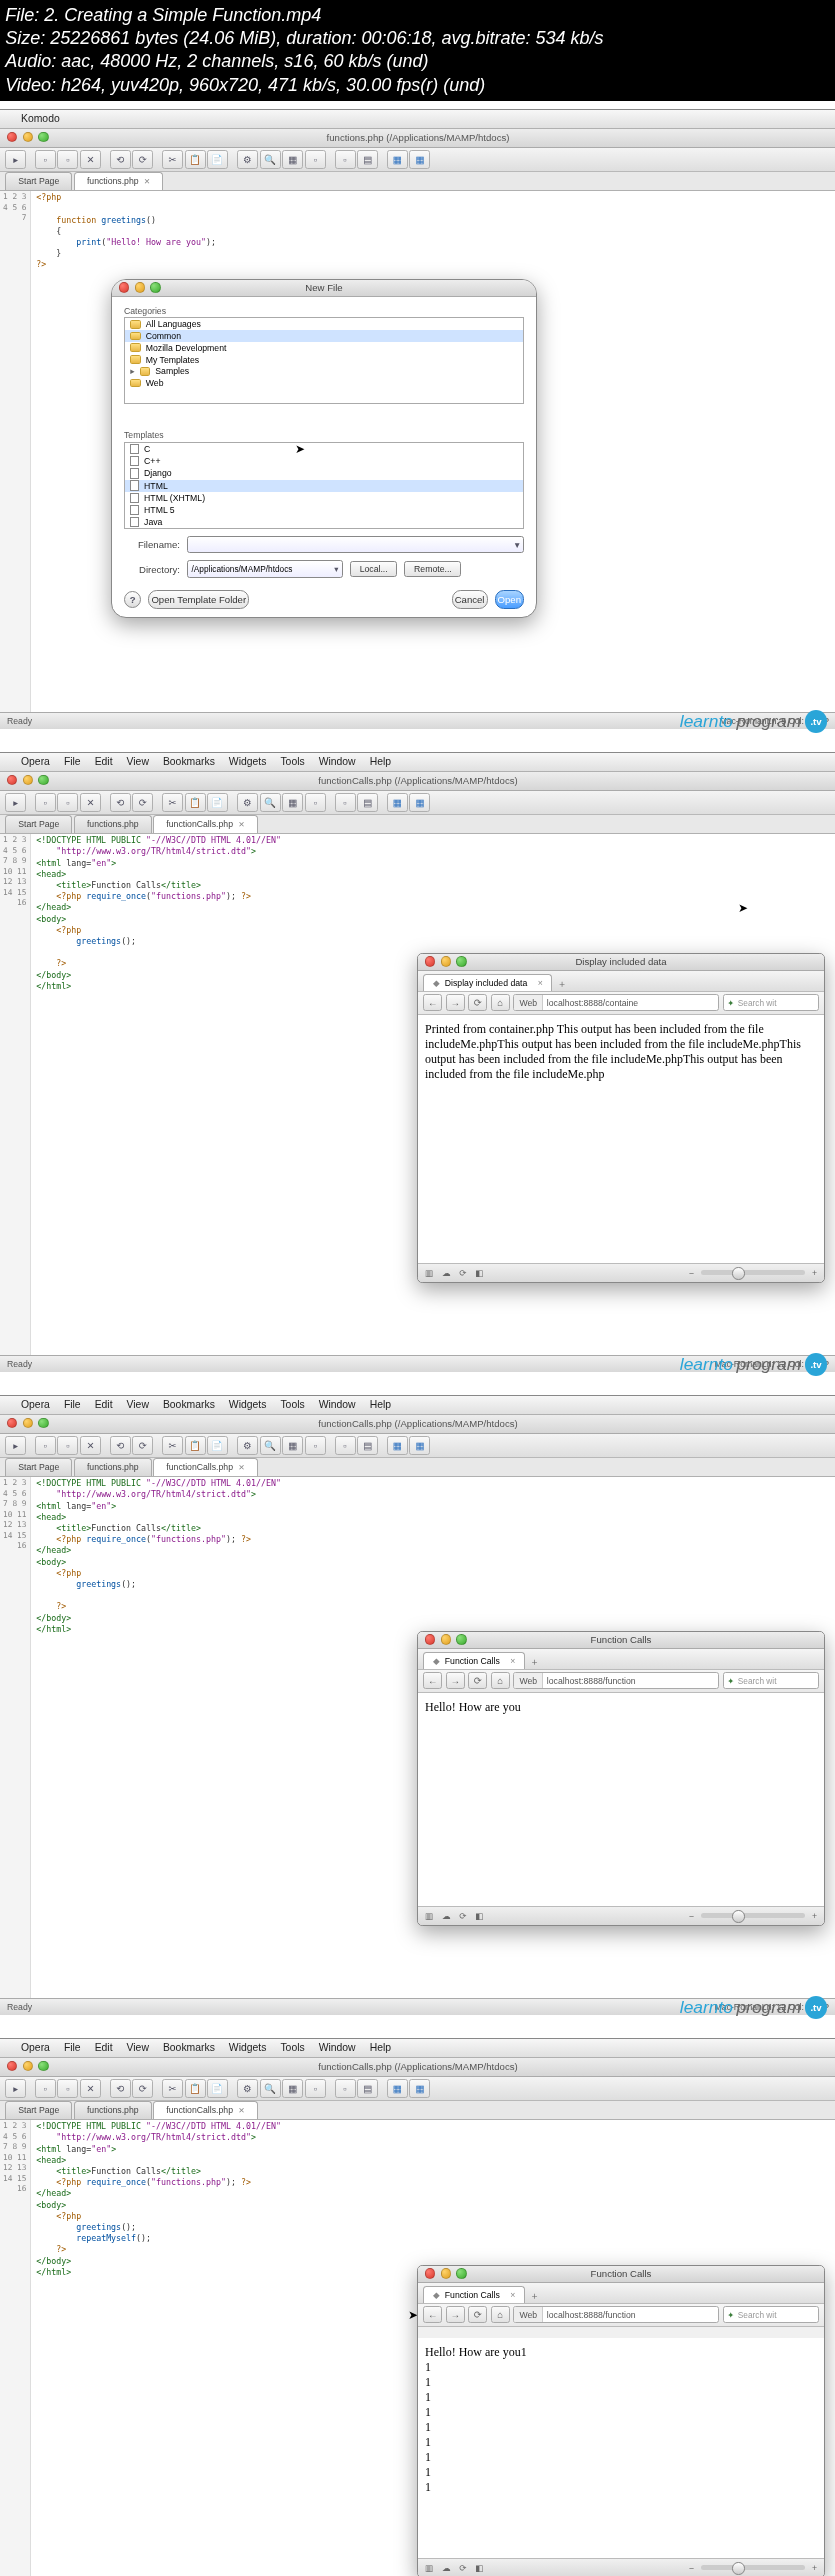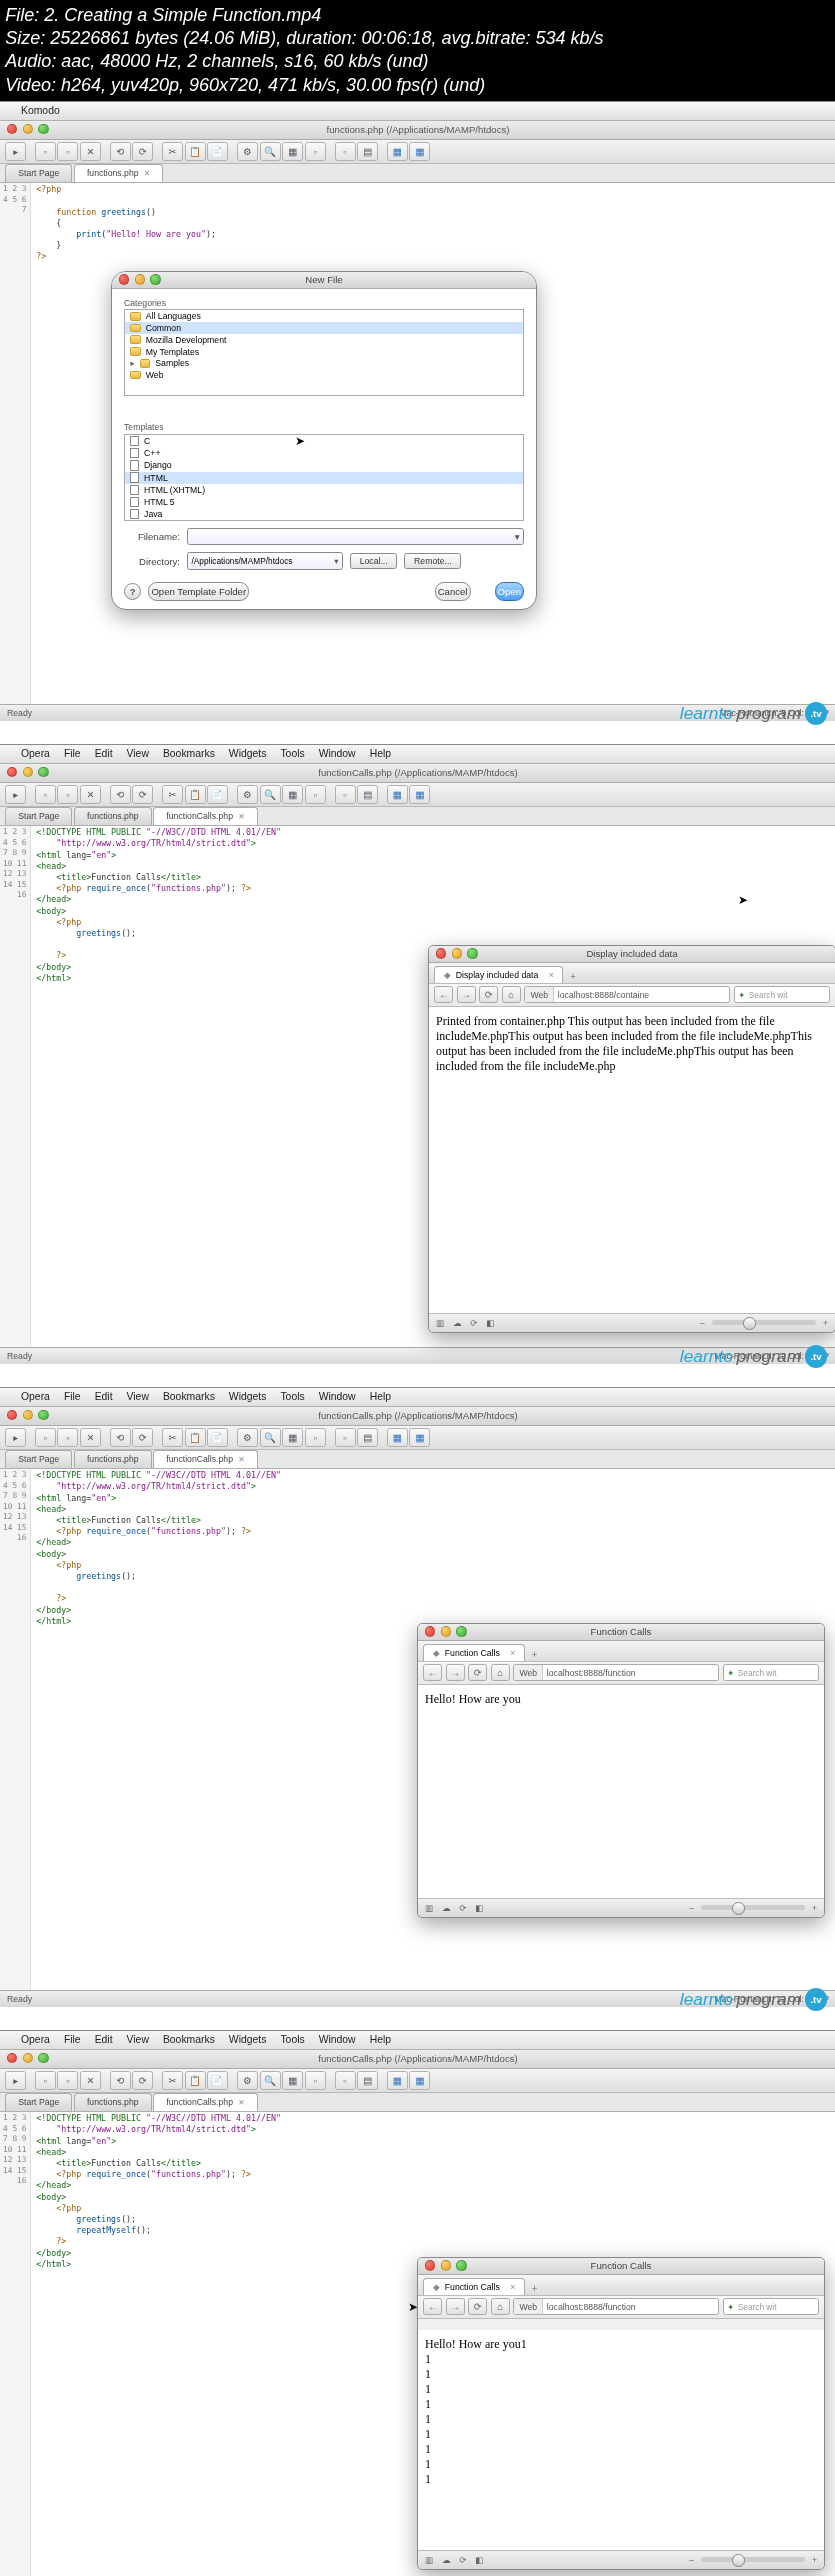--- a/index.html
+++ b/index.html
@@ -72,21 +72,21 @@
 </head>
 <body>
 
 <div class="metadata">
   <div>File: 2. Creating a Simple Function.mp4</div>
   <div>Size: 25226861 bytes (24.06 MiB), duration: 00:06:18, avg.bitrate: 534 kb/s</div>
   <div>Audio: aac, 48000 Hz, 2 channels, s16, 60 kb/s (und)</div>
   <div>Video: h264, yuv420p, 960x720, 471 kb/s, 30.00 fps(r) (und)</div>
 </div>
 
-<div class="panel" style="height:643px;">
+<div class="panel" style="height:643px;margin-top:8px;">
   <div class="menubar">
     <span class="apple"></span>
     <span>Komodo</span>
   </div>
   <div class="titlebar">
     <div class="traffic">
       <span class="tl-r"></span>
       <span class="tl-y"></span>
       <span class="tl-g"></span>
     </div>
@@ -232,21 +232,21 @@
             <span style="margin-left:auto;color:#556">▾</span>
           </div>
         <button class="btn small">Local...</button>
         <button class="btn small">Remote...</button>
       </div>
       <div class="row" style="margin-top:12px; justify-content:space-between;">
         <div style="display:flex; align-items:center; gap:7px;">
           <div class="help">?</div>
           <button class="btn">Open Template Folder</button>
         </div>
-        <div style="display:flex; gap:24px;">
+        <div style="display:flex; gap:7px;">
           <button class="btn">Cancel</button>
           <button class="btn primary">Open</button>
         </div>
       </div>
     </div>
   </div>
   <div class="cursor" style="left:295px; top:332px;">➤</div>
 
   <div class="logo">
     <span>learnto</span>
@@ -348,21 +348,21 @@
 <span class="c-tag">&lt;body&gt;</span>
     <span class="c-kw">&lt;?php</span>
         <span class="c-fn">greetings</span>();
 
     <span class="c-kw">?&gt;</span>
 <span class="c-tag">&lt;/body&gt;</span>
 <span class="c-tag">&lt;/html&gt;</span></div>
   </div>
   <div class="cursor" style="left:738px; top:148px;">➤</div>
 
-  <div class="browser" style="left:428px; top:200px; width:408px; height:388px;">
+  <div class="browser" style="left:417px; top:200px; width:408px; height:330px;">
     <div class="float-title">
       <div class="traffic">
           <span class="tl-r"></span>
           <span class="tl-y"></span>
           <span class="tl-g"></span>
         </div>
       <span>Display included data</span>
     </div>
     <div class="b-tabs">
       <div class="b-tab">

